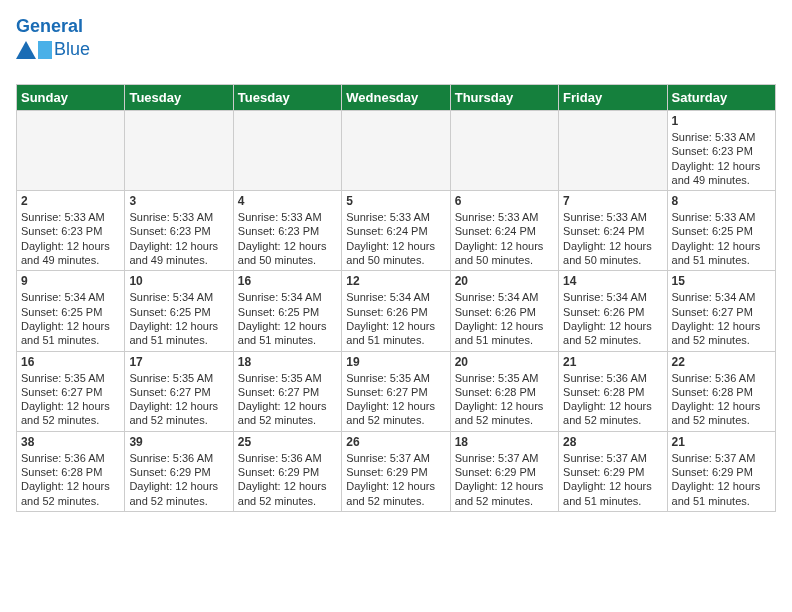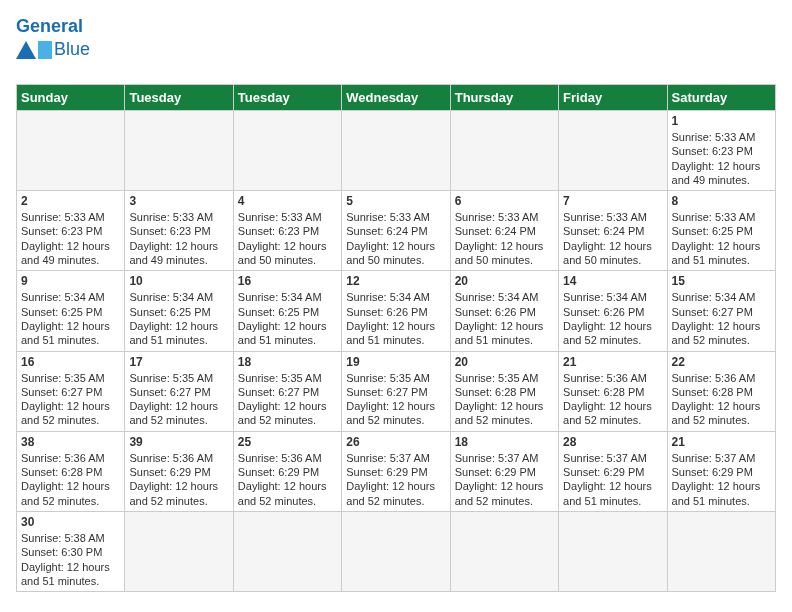--- a/index.html
+++ b/index.html
@@ -345,29 +345,14 @@
 and 51 minutes.</div>
         </td>
         <td>
           <span class="day-number">21</span>
           <div class="day-info" style="white-space: pre-line;">Sunrise: 5:37 AM
 Sunset: 6:29 PM
 Daylight: 12 hours
 and 51 minutes.</div>
         </td>
       </tr>
-      <tr class="week-row">
-        <td>
-          <span class="day-number">30</span>
-          <div class="day-info" style="white-space: pre-line;">Sunrise: 5:38 AM
-Sunset: 6:30 PM
-Daylight: 12 hours
-and 51 minutes.</div>
-        </td>
-        <td class="empty"></td>
-        <td class="empty"></td>
-        <td class="empty"></td>
-        <td class="empty"></td>
-        <td class="empty"></td>
-        <td class="empty"></td>
-      </tr>
     </tbody>
 </table>
 
 </body></html>

